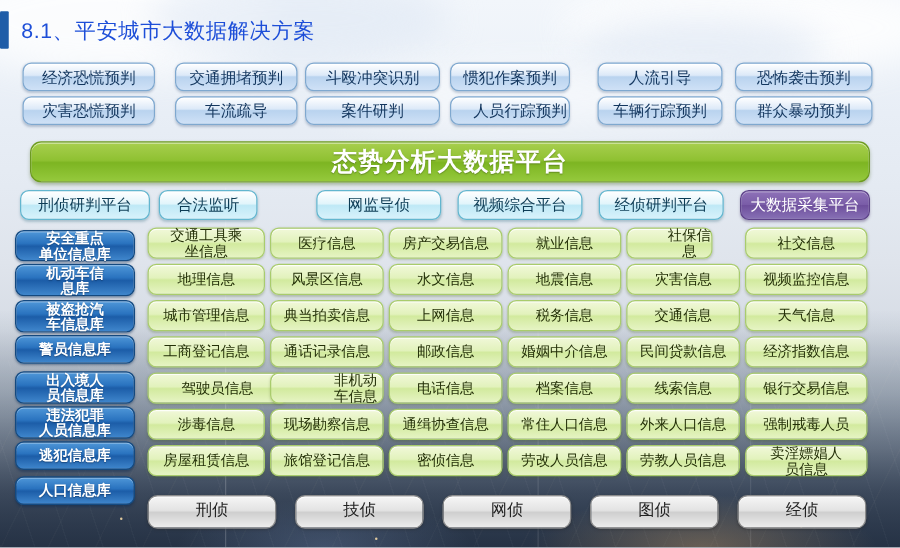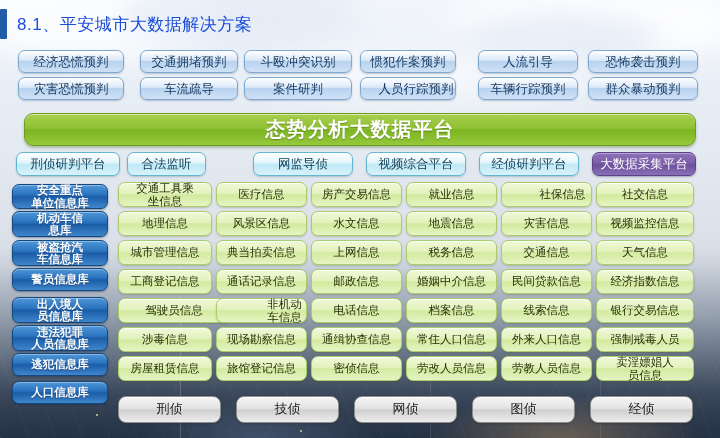--- a/index.html
+++ b/index.html
@@ -176,21 +176,21 @@
 员信息库</div>
     <div class="pill btn-db" style="left: 12px; top: 325px; width: 96px; height: 26px;">违法犯罪
 人员信息库</div>
     <div class="pill btn-db" style="left: 12px; top: 353px; width: 96px; height: 23px;">逃犯信息库</div>
     <div class="pill btn-db" style="left: 12px; top: 381px; width: 96px; height: 23px;">人口信息库</div>
     <div class="pill btn-green" style="left: 118px; top: 182px; width: 94px; height: 25px;">交通工具乘
 坐信息</div>
     <div class="pill btn-green" style="left: 216px; top: 182px; width: 91px; height: 25px;">医疗信息</div>
     <div class="pill btn-green" style="left: 311px; top: 182px; width: 91px; height: 25px;">房产交易信息</div>
     <div class="pill btn-green" style="left: 406px; top: 182px; width: 91px; height: 25px;">就业信息</div>
-    <div class="pill btn-green" style="left: 501px; top: 182px; width: 91px; height: 25px; padding-left: 32px;">社保信息</div>
+    <div class="pill btn-green" style="left: 501px; top: 182px; width: 69px; height: 25px; padding-left: 32px;">社保信息</div>
     <div class="pill btn-green" style="left: 596px; top: 182px; width: 98px; height: 25px;">社交信息</div>
     <div class="pill btn-green" style="left: 118px; top: 211px; width: 94px; height: 25px;">地理信息</div>
     <div class="pill btn-green" style="left: 216px; top: 211px; width: 91px; height: 25px;">风景区信息</div>
     <div class="pill btn-green" style="left: 311px; top: 211px; width: 91px; height: 25px;">水文信息</div>
     <div class="pill btn-green" style="left: 406px; top: 211px; width: 91px; height: 25px;">地震信息</div>
     <div class="pill btn-green" style="left: 501px; top: 211px; width: 91px; height: 25px;">灾害信息</div>
     <div class="pill btn-green" style="left: 596px; top: 211px; width: 98px; height: 25px;">视频监控信息</div>
     <div class="pill btn-green" style="left: 118px; top: 240px; width: 94px; height: 25px;">城市管理信息</div>
     <div class="pill btn-green" style="left: 216px; top: 240px; width: 91px; height: 25px;">典当拍卖信息</div>
     <div class="pill btn-green" style="left: 311px; top: 240px; width: 91px; height: 25px;">上网信息</div>

